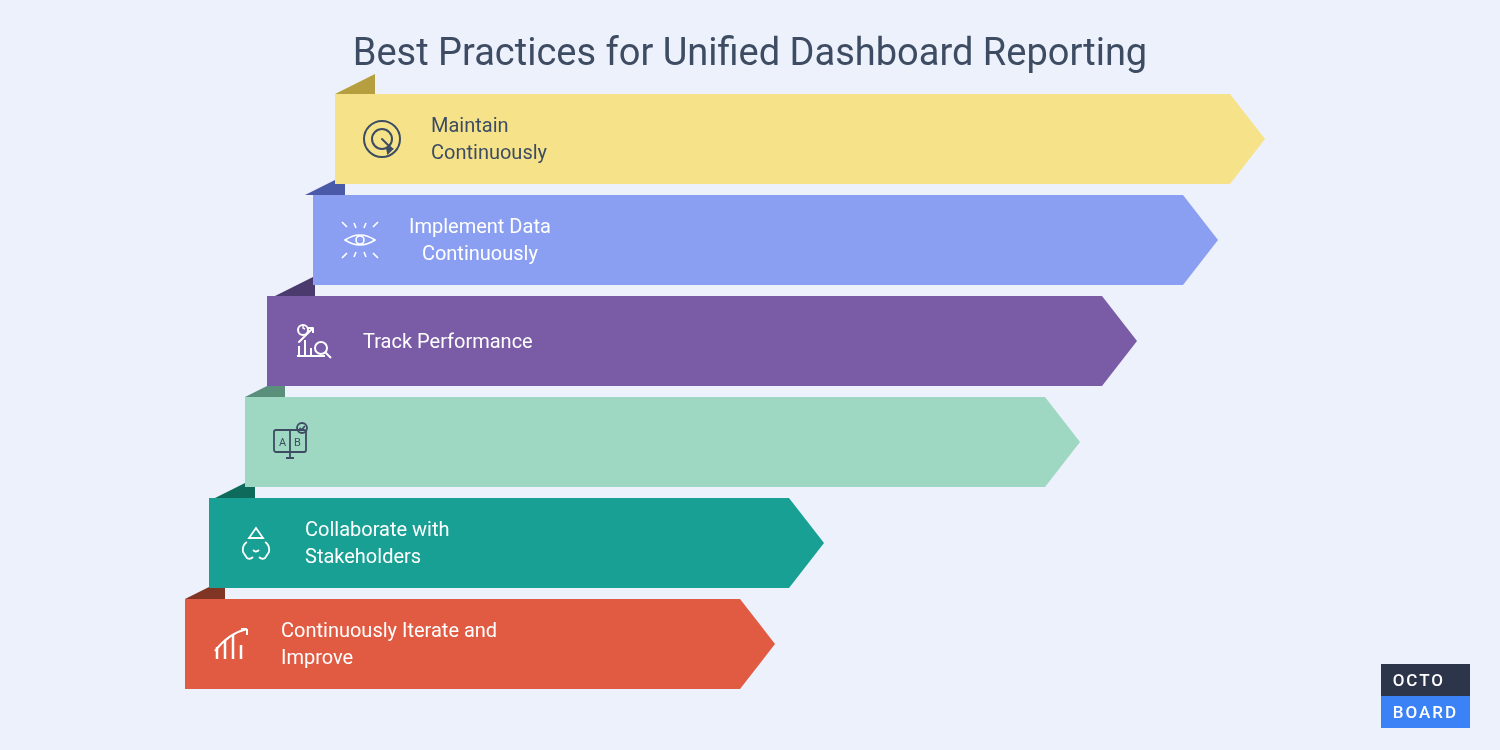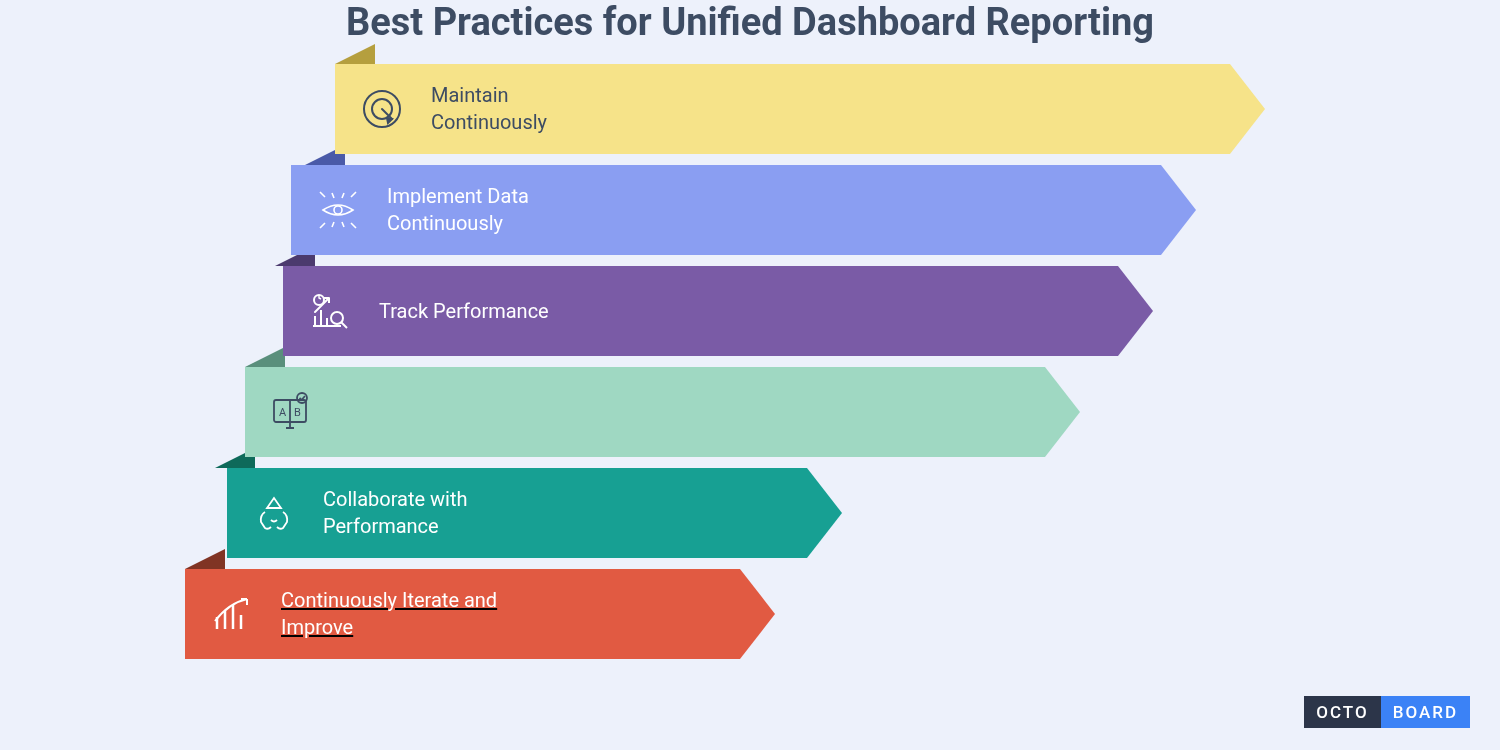--- a/index.html
+++ b/index.html
@@ -6,22 +6,23 @@
   html, body { width: 1500px; height: 750px; }
   body {
     background: #edf1fb;
     font-family: -apple-system, BlinkMacSystemFont, "Segoe UI", Roboto, Helvetica, Arial, sans-serif;
     position: relative;
     overflow: hidden;
   }
   .title {
     text-align: center;
     font-size: 38px;
-    font-weight: 700;
+    font-weight: 400;
     color: #3d4c63;
+    padding-top: 30px;
     padding-bottom: 20px;
   }
   .rows {
     position: relative;
     margin-left: 195px;
   }
   .row {
     position: relative;
     height: 101px;
     display: flex;
@@ -79,39 +80,40 @@
     line-height: 1.35;
     font-weight: 400;
   }
   .label-dark { color: #3d4c63; }
   .label-light { color: #ffffff; }
 
   
   .row0 .tri   { left: 140px; border-color: transparent transparent #b59f3e transparent; }
   .row0 .arrow { left: 140px; width: 895px; --bar: #f6e389; }
   .row1 .tri   { left: 110px; border-color: transparent transparent #4a5aa8 transparent; }
-  .row1 .arrow { left: 96px; width: 870px; --bar: #8a9ef2; }
+  .row1 .arrow { left: 118px; width: 870px; text-align: center; --bar: #8a9ef2; }
   .row2 .tri   { left: 80px;  border-color: transparent transparent #4b3a6e transparent; }
-  .row2 .arrow { left: 88px;  width: 835px; align-items: center; --bar: #7a5ba6; }
+  .row2 .arrow { left: 72px;  width: 835px; align-items: center; --bar: #7a5ba6; }
   .row3 .tri   { left: 50px;  border-color: transparent transparent #5a8f7c transparent; }
   .row3 .arrow { left: 50px;  width: 800px; --bar: #9fd8c2; }
   .row4 .tri   { left: 20px;  border-color: transparent transparent #0e6a5a transparent; }
-  .row4 .arrow { left: 32px;  width: 580px; --bar: #17a093; }
+  .row4 .arrow { left: 14px;  width: 580px; --bar: #17a093; }
   .row5 .tri   { left: -10px; border-color: transparent transparent #803424 transparent; }
-  .row5 .arrow { left: -10px; width: 555px; text-decoration: underline; --bar: #e15a42; }
+  .row5 .arrow { left: -10px; width: 555px; --bar: #e15a42; }
 
   
   .logo {
     position: absolute;
     right: 30px;
     bottom: 22px;
     display: flex;
     font-size: 17px;
     font-weight: 500;
     letter-spacing: 2px;
+    flex-direction: column;
   }
   .logo span { padding: 6px 12px; color: #fff; }
   .logo .l1 { background: #2c3549; }
   .logo .l2 { background: #3b82f6; }
 </style>
 </head>
 <body>
 
 <h1 class="title">Best Practices for Unified Dashboard Reporting</h1>
 
@@ -210,21 +212,21 @@
       <div class="content">
         <span class="icon-slot">
           <svg width="46" height="46" viewBox="0 0 46 46" fill="none" stroke="#ffffff" stroke-width="1.8">
             <path d="M23 8 l-7 10 h14 z"></path>
             <path d="M14 22 q-5 3 -4 10 l4 6 q3 2 6 -1 M32 22 q5 3 4 10 l-4 6 q-3 2 -6 -1"></path>
             <path d="M20 30 q3 3 6 0"></path>
           </svg>
         </span>
         <div class="label label-light">
           <div>Collaborate with</div>
-          <div>Performance</div>
+          <div>Stakeholders</div>
         </div>
       </div>
     </div>
   </div>
 
   <div class="row row5">
     <div class="tri"></div>
     <div class="arrow">
       <div class="arrow-body"></div>
       <div class="content">

